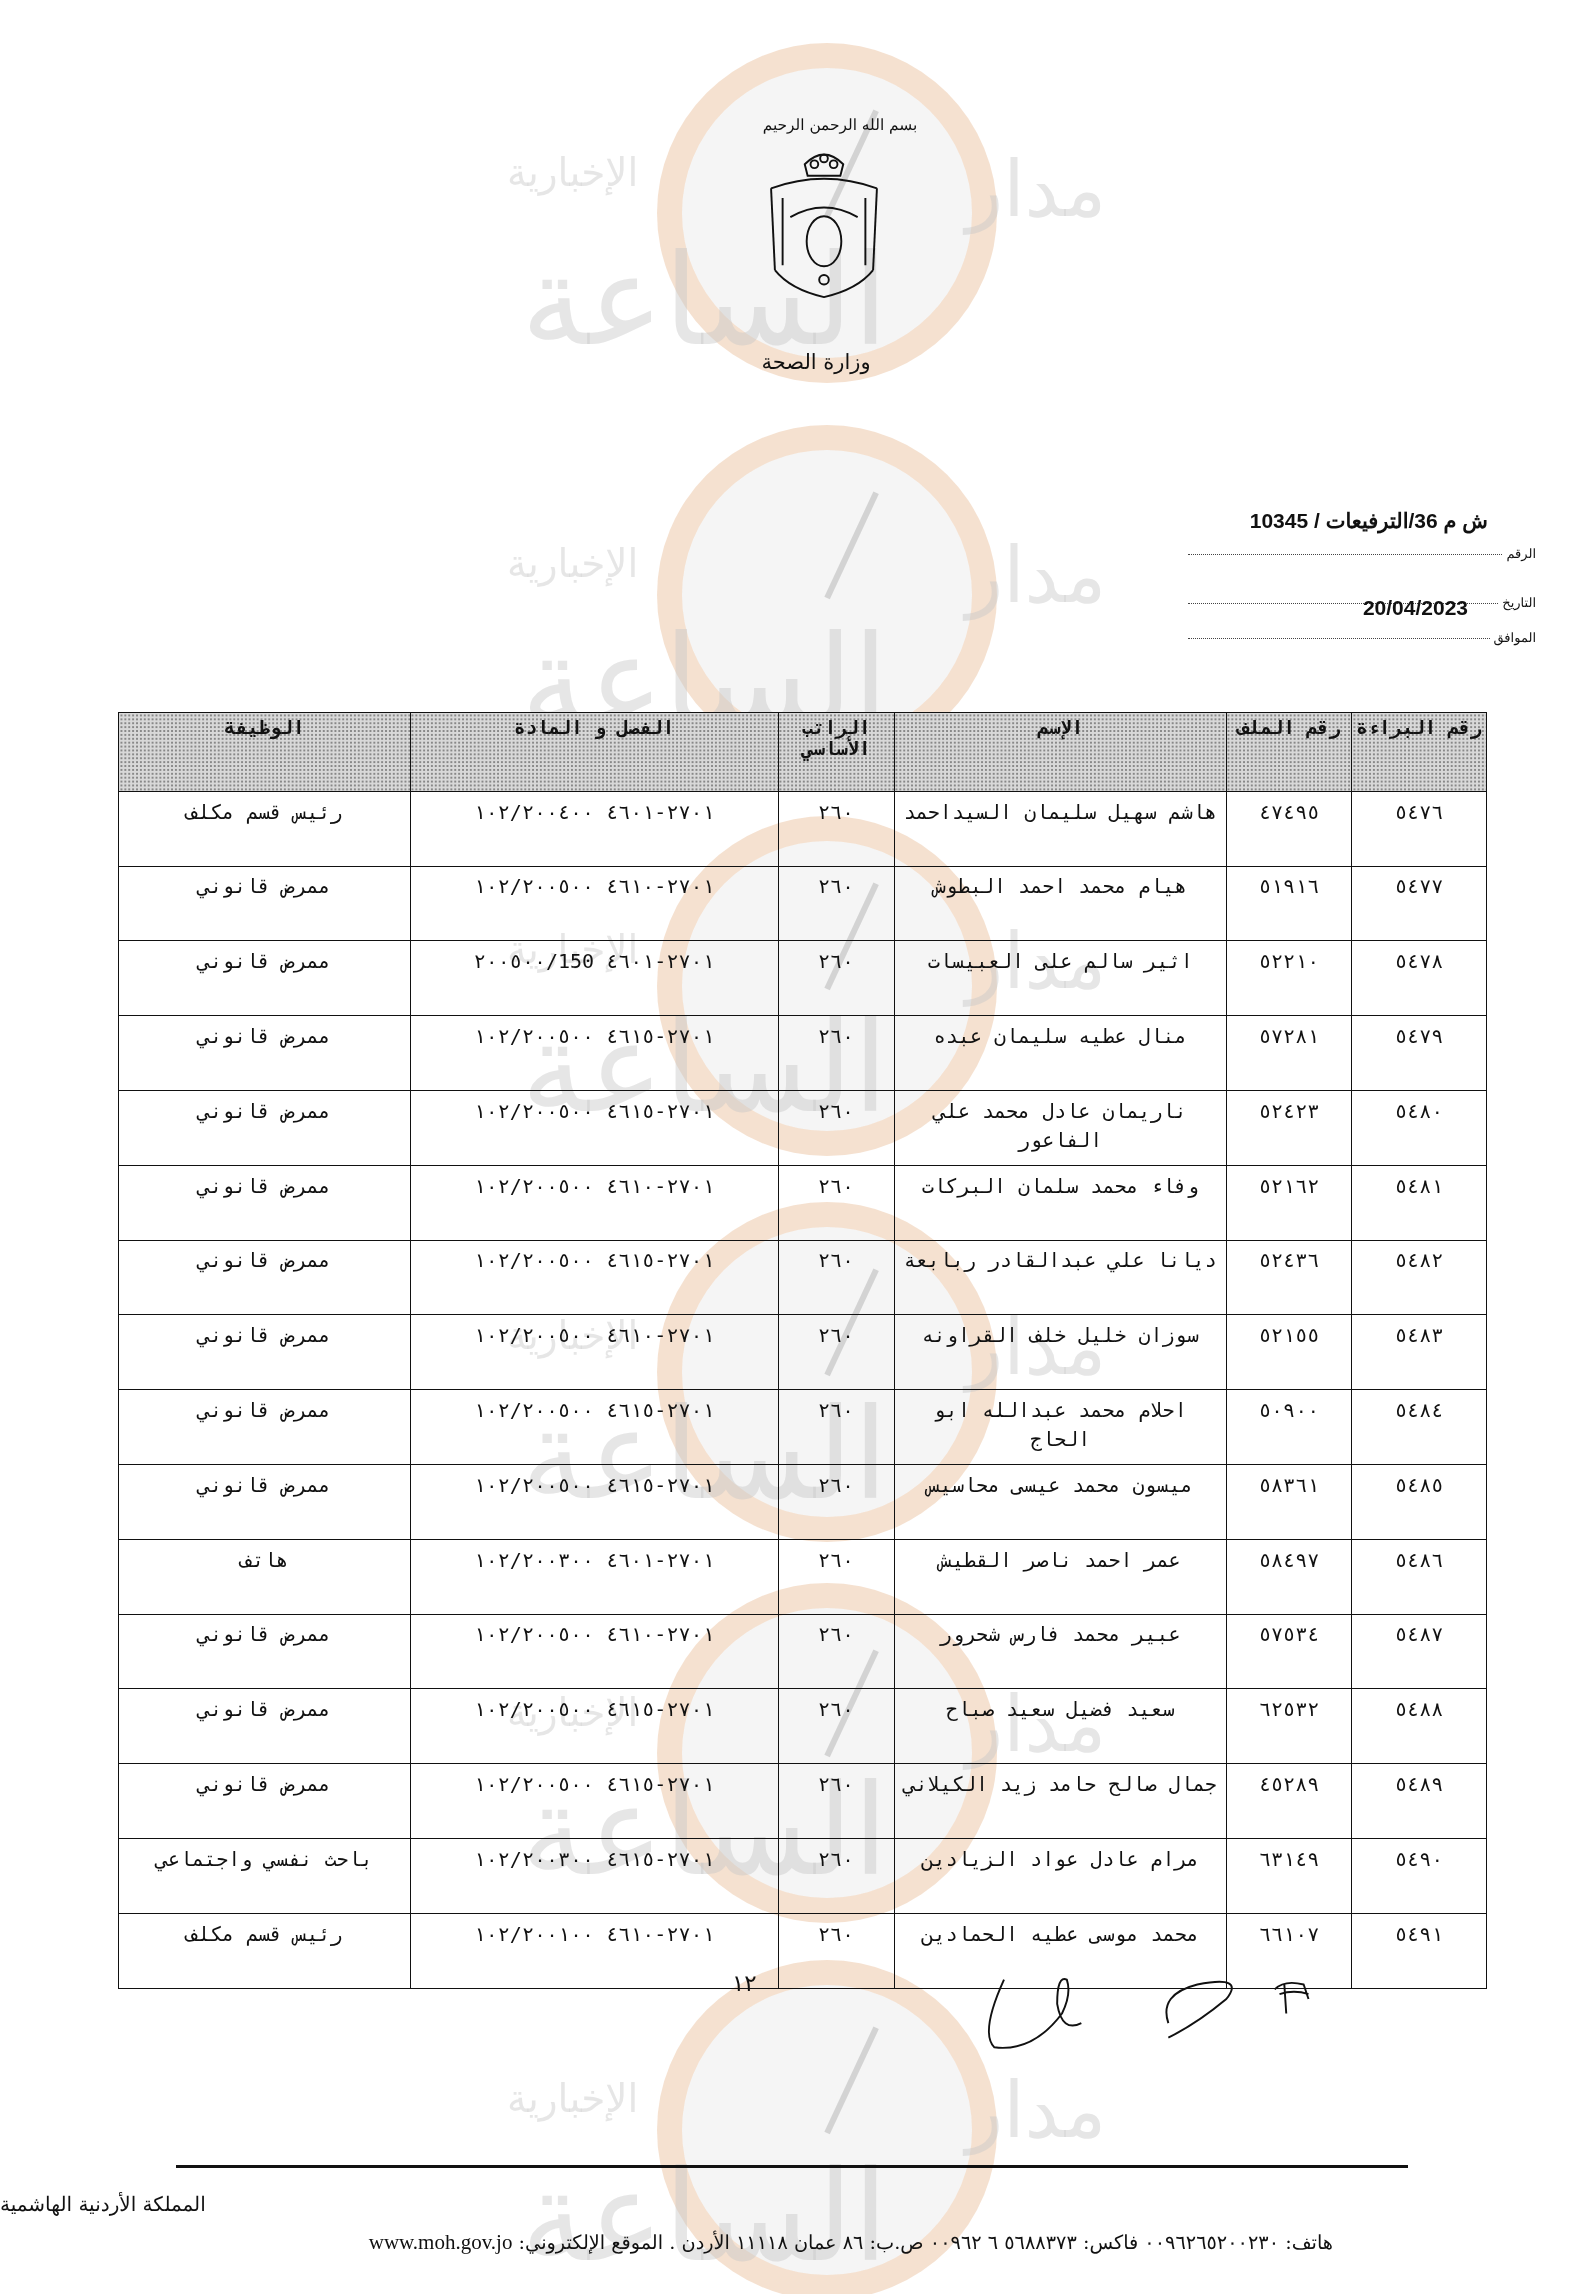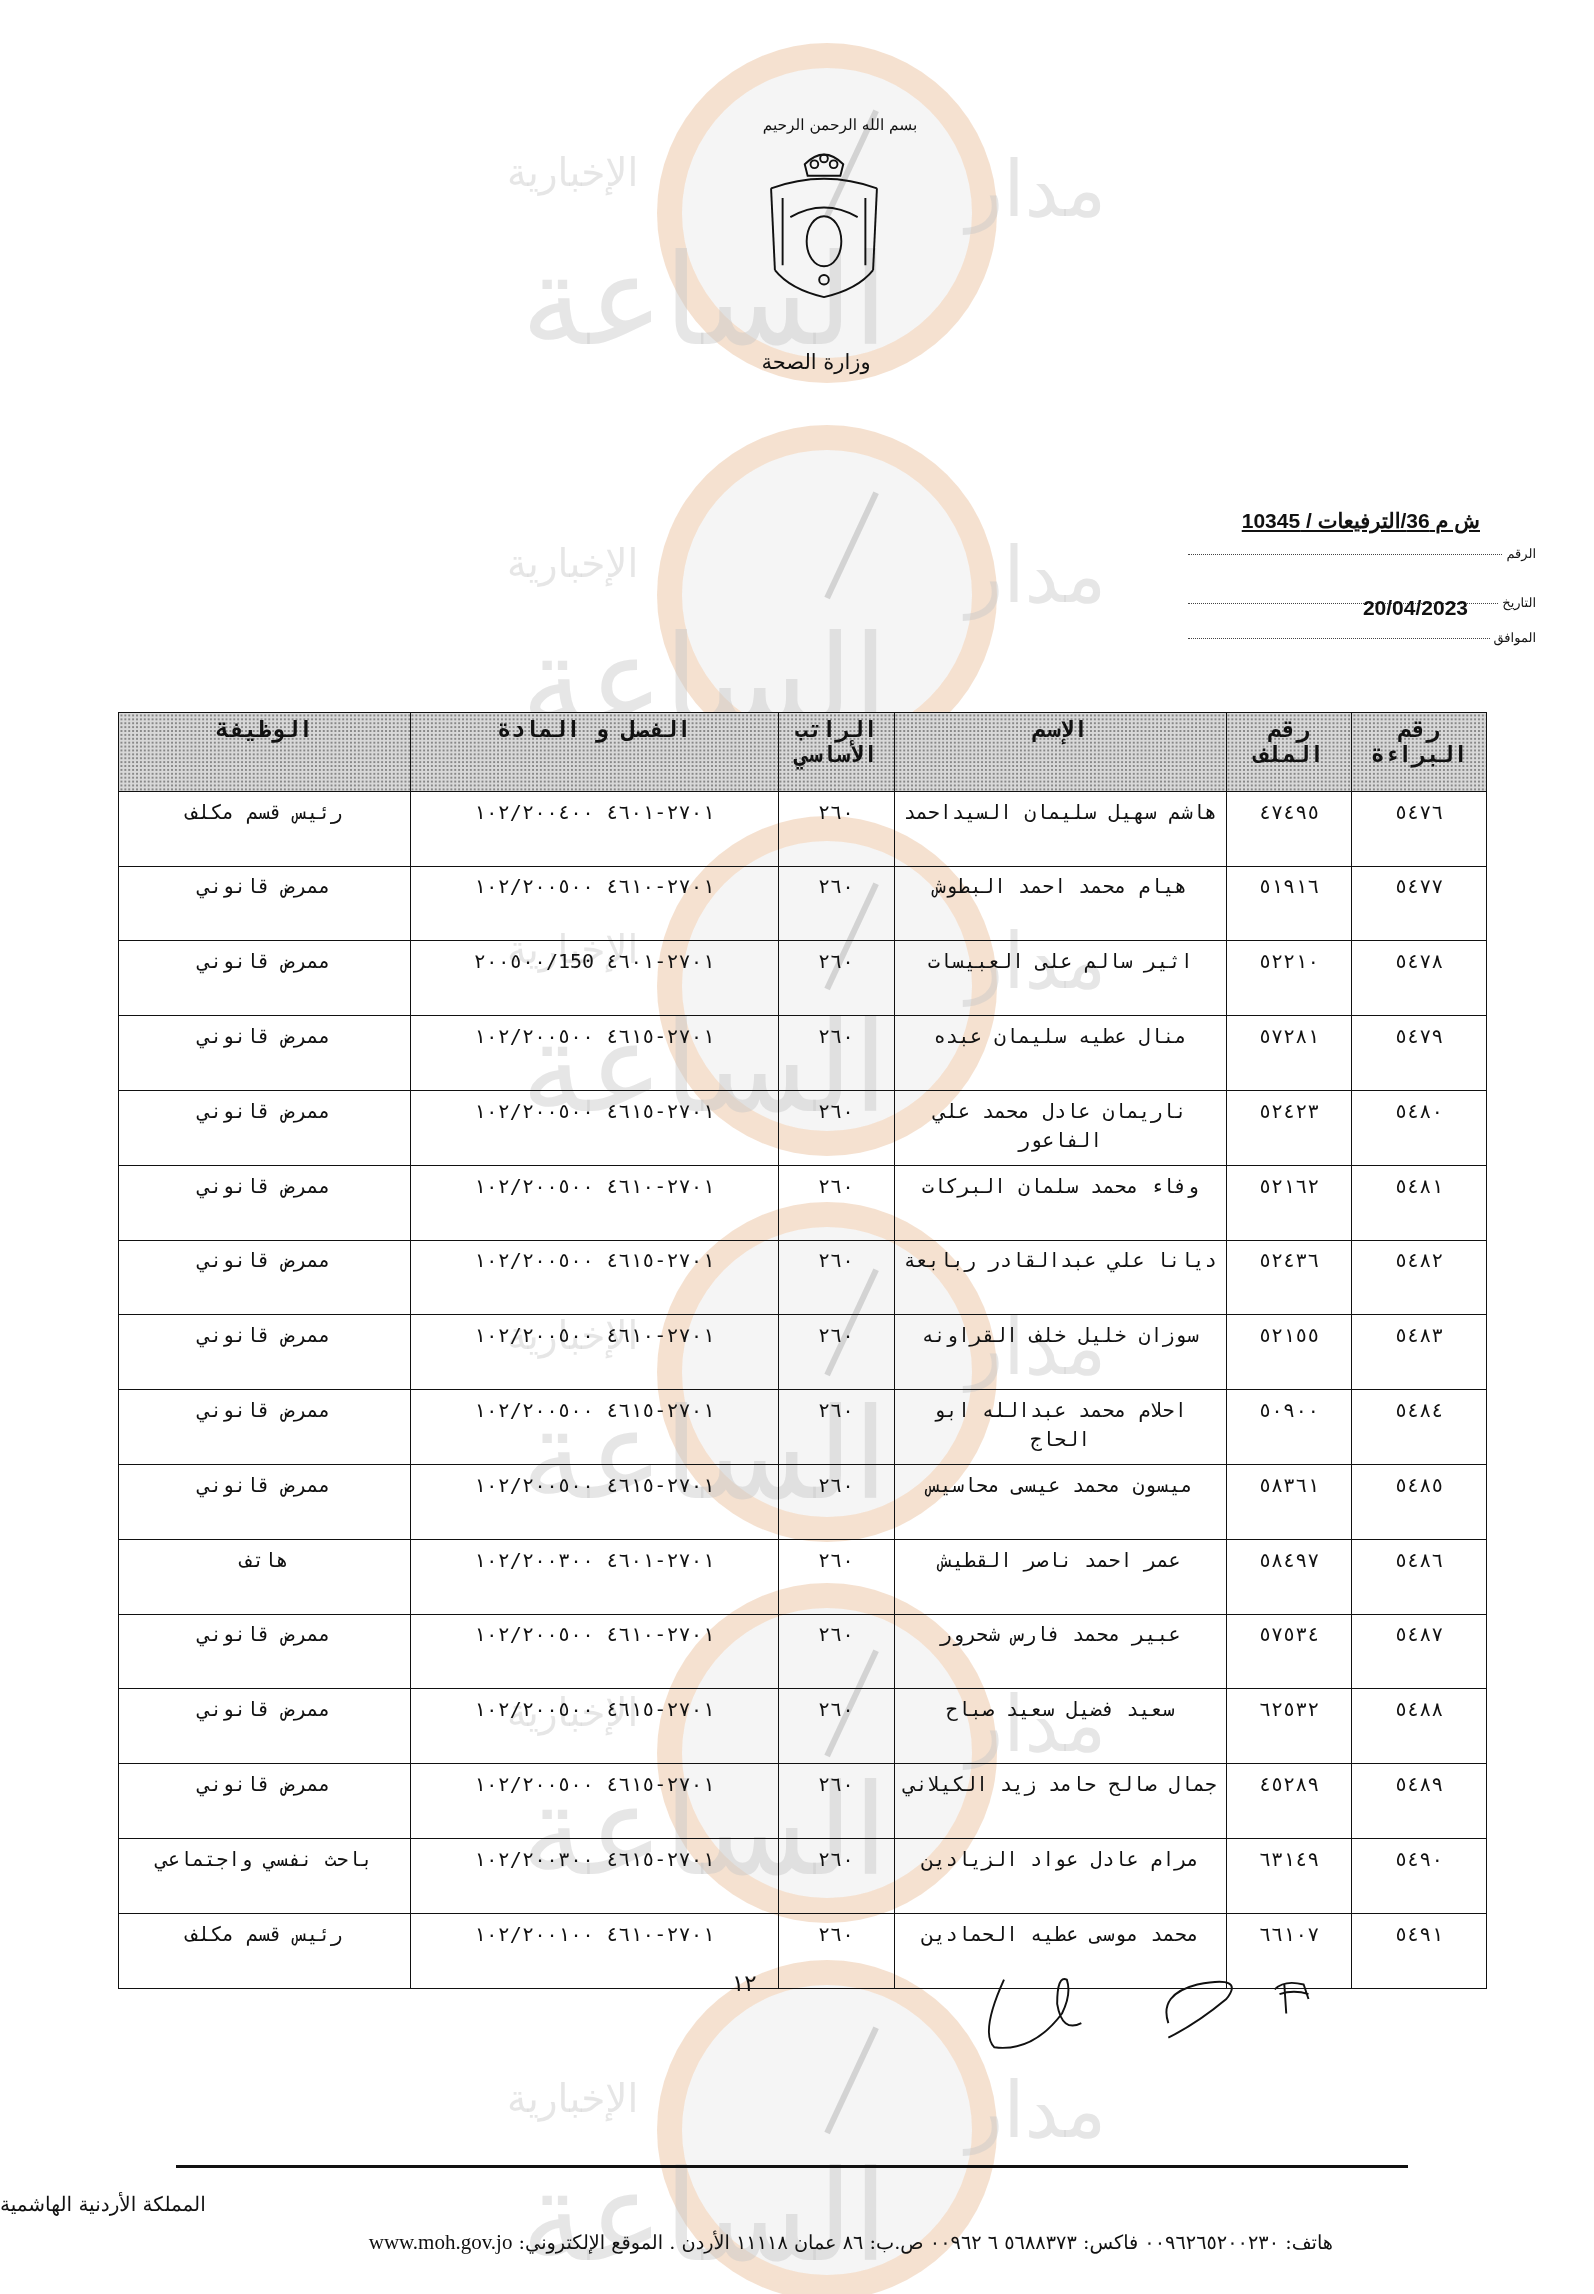--- a/index.html
+++ b/index.html
@@ -23,21 +23,21 @@
   .ref-block { position: absolute; left: 1188px; top: 526px; width: 348px; direction: rtl; font-family: "Liberation Sans", sans-serif; }
   .ref-row { position: relative; height: 35px; display: flex; align-items: flex-end; }
   .ref-label { font-size: 13px; white-space: nowrap; }
   .ref-dots { flex: 1; border-bottom: 1.9px dotted #444; margin: 0 3.9px 5.8px 0; height: 1px; }
   .ref-value { position: absolute; font-size: 21px; font-weight: bold; white-space: nowrap; }
 
   
   .tbl { position: absolute; left: 118px; top: 712px; width: 1369px; border-collapse: collapse; direction: rtl;
          font-family: "DejaVu Sans Mono", monospace; }
   .tbl th, .tbl td { border: 1.9px solid #111; vertical-align: top; }
-  .tbl th { height: 70px; font-size: 23px; font-weight: bold; background-color: #d8d8d8;
+  .tbl th { height: 70px; font-size: 19px; font-weight: bold; background-color: #d8d8d8;
             background-image: radial-gradient(#888 1px, transparent 1px); background-size: 3.9px 3.9px;
             text-align: center; line-height: 1.1; padding: 3.9px; }
   .tbl td { height: 68px; font-size: 20px; text-align: center; padding: 5.8px 5.8px 0 5.8px; line-height: 1.45; }
   .c-reg { width: 120px; }
   .c-file { width: 111px; }
   .c-name { width: 309px; }
   .c-sal { width: 102px; }
   .c-acct { width: 343px; letter-spacing: 1px; }
   .c-job { width: 270px; }
 
@@ -103,21 +103,21 @@
       <circle cx="65" cy="140" r="5"></circle>
     </g>
   </svg>
   <div class="ministry">وزارة الصحة</div>
 </div>
 
 <div class="ref-block">
   <div class="ref-row">
     <span class="ref-label">الرقم</span>
     <span class="ref-dots"></span>
-    <span class="ref-value" style="right:56px;top:-17.4px;text-decoration:underline;">ش م 36/الترفيعات / 10345</span>
+    <span class="ref-value" style="right:48px;top:-17.4px;">ش م 36/الترفيعات / 10345</span>
   </div>
   <div class="ref-row" style="margin-top:13.5px;">
     <span class="ref-label">التاريخ</span>
     <span class="ref-dots"></span>
     <span class="ref-value" style="right:68px;top:0;"></span>
   </div>
   <div class="ref-row">
     <span class="ref-label">الموافق</span>
     <span class="ref-dots"></span>
     <span class="ref-value" style="right:68px;top:-13.5px;">20/04/2023</span>

